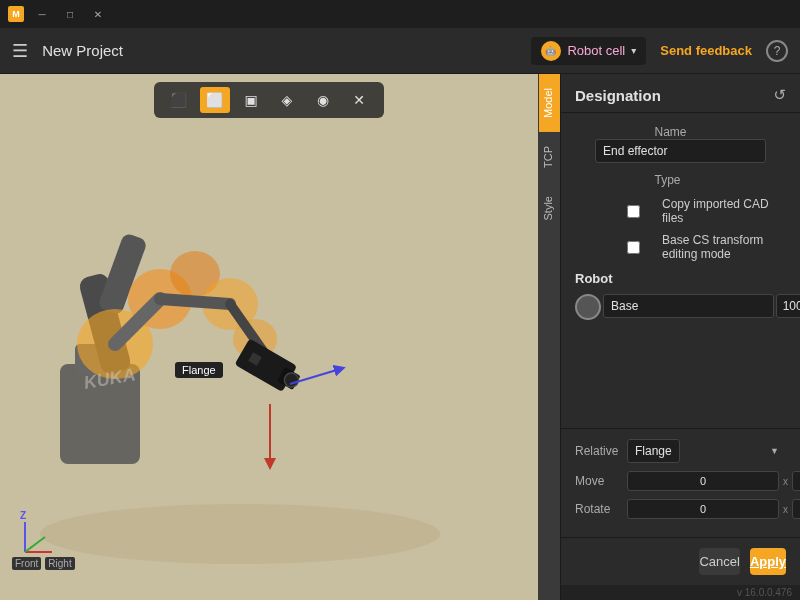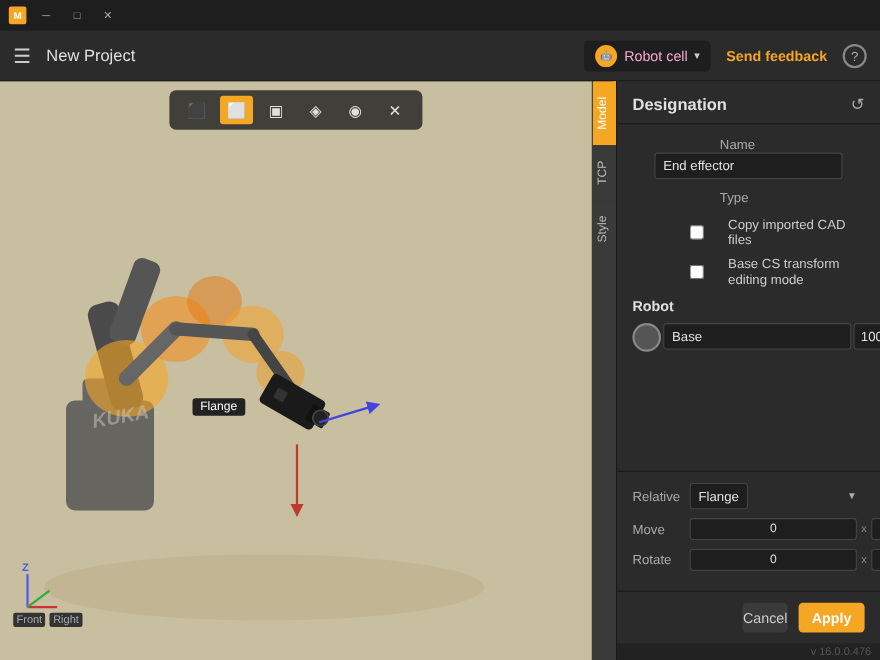--- a/index.html
+++ b/index.html
@@ -85,21 +85,21 @@
     #panel-bottom { padding: 10px 14px; border-top: 1px solid #1a1a1a; }
     .bottom-field-row { display: flex; align-items: center; margin-bottom: 8px; }
     .bottom-label { width: 52px; color: #aaa; font-size: 12px; flex-shrink: 0; }
     .coord-group { display: flex; gap: 4px; flex: 1; }
     .coord-input { flex: 1; background: #1e1e1e; border: 1px solid #444; border-radius: 3px; color: #e0e0e0; font-size: 11px; padding: 3px 4px; text-align: center; outline: none; }
     .coord-label { font-size: 10px; color: #888; align-self: center; }
 
     
     #action-bar { display: flex; justify-content: flex-end; gap: 10px; padding: 10px 14px; border-top: 1px solid #1a1a1a; }
     .btn-cancel { background: #3a3a3a; color: #ccc; border: none; border-radius: 4px; padding: 6px 0; font-size: 13px; cursor: pointer; }
-    .btn-apply { background: #f5a623; color: #fff; border: none; border-radius: 4px; padding: 6px 12px; font-size: 13px; font-weight: bold; cursor: pointer; }
+    .btn-apply { background: #f5a623; color: #fff; border: none; border-radius: 4px; padding: 6px 0; font-size: 13px; font-weight: bold; cursor: pointer; text-decoration: underline; }
 
     
     #version-bar { text-align: right; padding: 2px 8px; font-size: 10px; color: #555; background: #222; }
   </style>
 </head>
 <body>
 
 <div id="titlebar">
   <div class="app-icon">M</div>
   <div class="win-controls">

